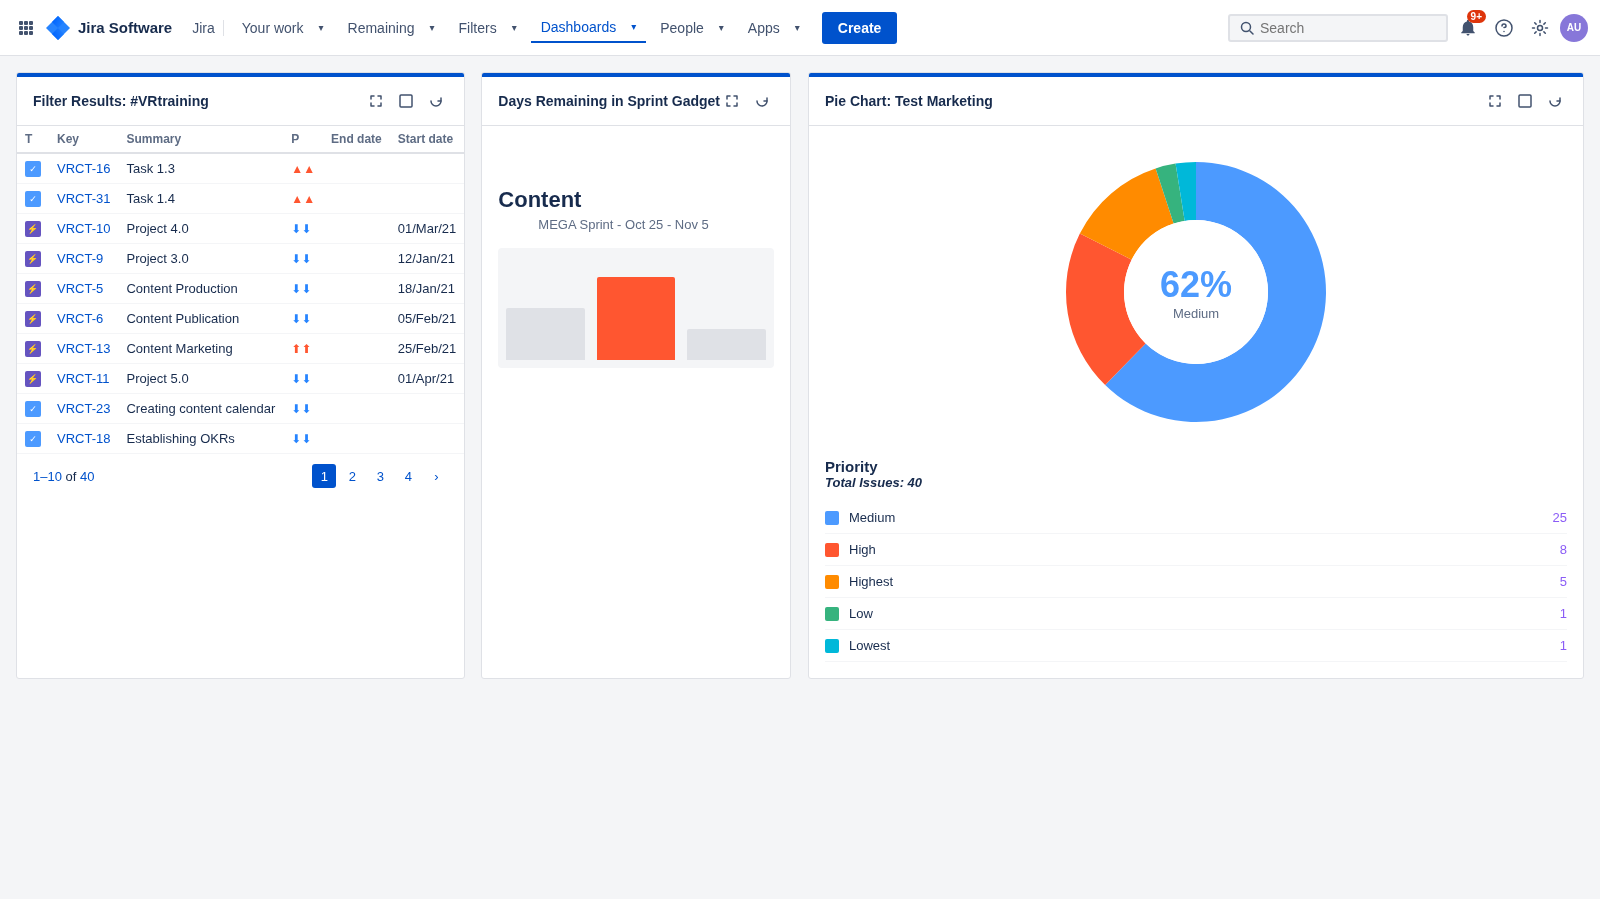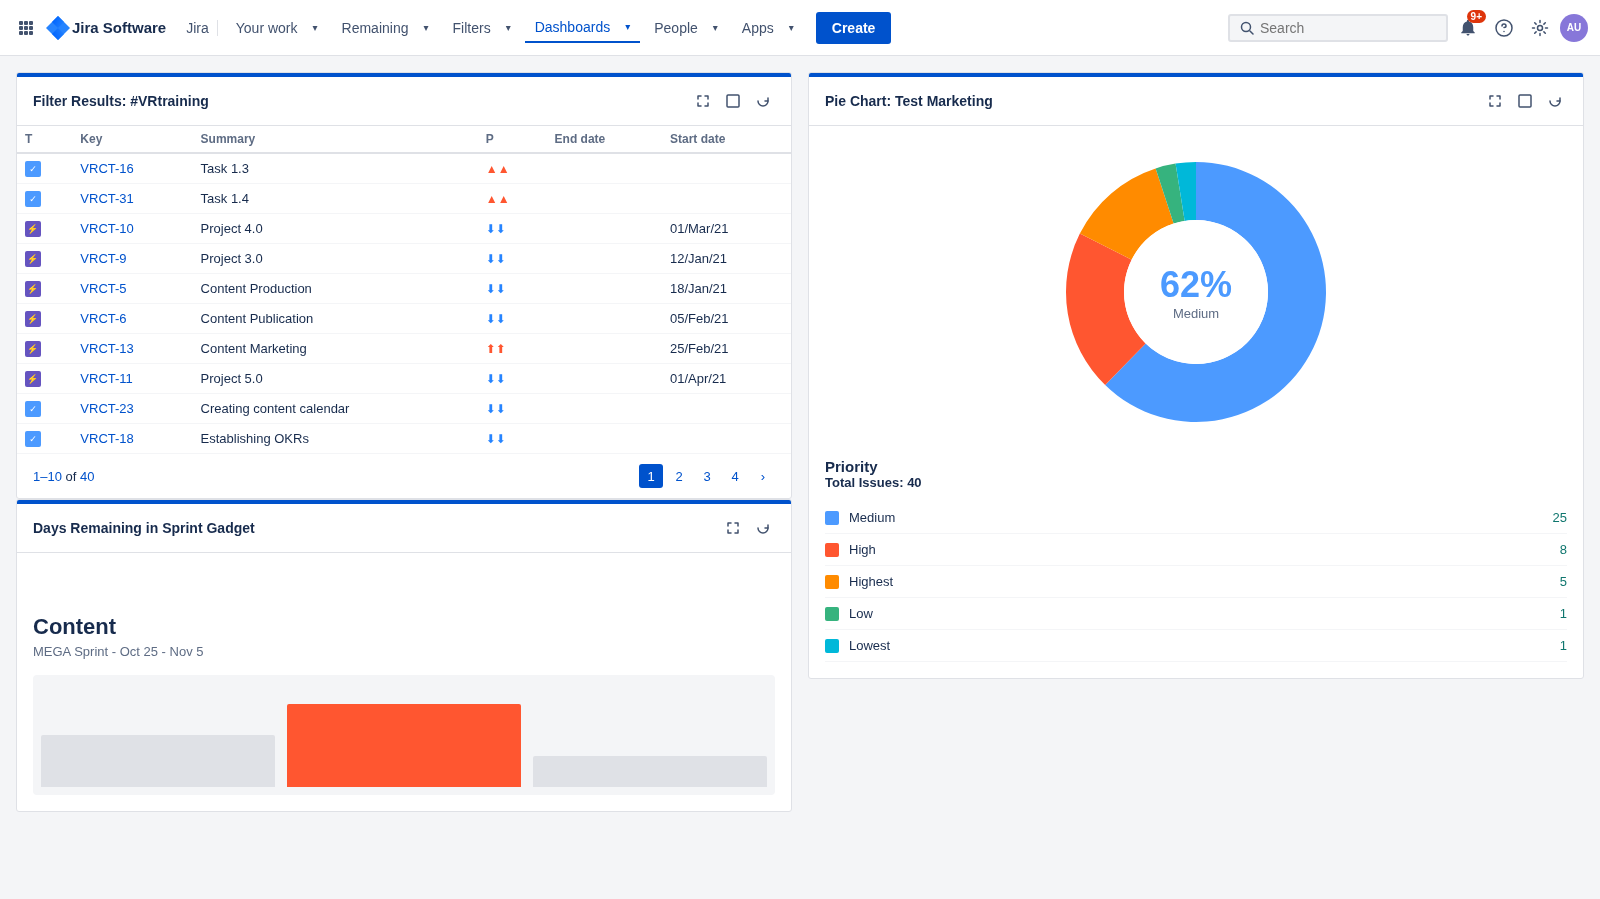--- a/index.html
+++ b/index.html
@@ -5,21 +5,21 @@
     * { box-sizing: border-box; margin: 0; padding: 0; }
     body { font-family: -apple-system, BlinkMacSystemFont, 'Segoe UI', Arial, sans-serif; background: #f4f5f7; font-size: 14px; color: #172b4d; }
 
     
     .topnav {
       display: flex; align-items: center; height: 56px;
       background: #fff; border-bottom: 1px solid #dfe1e6;
       padding: 0 12px; gap: 4px; position: relative; z-index: 10;
     }
     .nav-grid-icon { width: 28px; height: 28px; display: flex; align-items: center; justify-content: center; cursor: pointer; color: #42526e; }
-    .nav-logo { display: flex; align-items: center; margin-right: 8px; text-decoration: none; }
+    .nav-logo { display: flex; align-items: center; gap: 6px; margin-right: 8px; text-decoration: none; }
     .nav-logo-diamond { width: 28px; height: 28px; }
     .nav-logo-text { font-size: 15px; font-weight: 600; color: #172b4d; }
     .nav-jira-label { font-size: 14px; color: #42526e; padding: 0 8px; border-right: 1px solid #dfe1e6; margin-right: 4px; }
     .nav-item {
       display: flex; align-items: center; gap: 15px;
       padding: 6px 10px; border-radius: 3px; cursor: pointer;
       font-size: 14px; color: #42526e; white-space: nowrap;
     }
     .nav-item.active { color: #0052cc; border-bottom: 2px solid #0052cc; border-radius: 0; }
     .nav-chevron { font-size: 10px; }
@@ -77,38 +77,38 @@
     
     .pie-container { padding: 16px; display: flex; flex-direction: column; align-items: center; }
     .chart-svg-wrap { position: relative; width: 300px; height: 300px; margin: 0 auto; }
     .donut-center { position: absolute; top: 50%; left: 50%; transform: translate(-50%, -50%); text-align: center; }
     .donut-percent { font-size: 36px; font-weight: 700; color: #4c9aff; }
     .donut-label { font-size: 13px; color: #5e6c84; }
 
     
     .priority-section { padding: 0 16px 16px; width: 100%; }
     .priority-header { font-size: 15px; font-weight: 700; color: #172b4d; }
-    .priority-total { font-size: 13px; color: #5e6c84; margin-bottom: 12px; }
+    .priority-total { font-size: 13px; color: #5e6c84; margin-bottom: 12px; font-style: italic; }
     .priority-total span { font-weight: 700; color: #172b4d; }
     .legend-item { display: flex; align-items: center; padding: 8px 0; border-bottom: 1px solid #f4f5f7; }
     .legend-color { width: 14px; height: 14px; border-radius: 2px; margin-right: 10px; flex-shrink: 0; }
     .legend-name { flex: 1; font-size: 13px; color: #172b4d; }
-    .legend-count { font-size: 13px; color: #0f766e; font-weight: 500; margin-left: 36px; }
+    .legend-count { font-size: 13px; color: #8b5cf6; font-weight: 500; margin-left: 36px; }
 
     
     .sprint-panel { grid-column: 1; }
     .sprint-content { padding: 16px; }
     .sprint-title { font-size: 22px; font-weight: 800; color: #172b4d; margin-bottom: 4px; margin-top: 45px; }
-    .sprint-subtitle { font-size: 13px; color: #5e6c84; margin-bottom: 16px; }
+    .sprint-subtitle { font-size: 13px; color: #5e6c84; margin-bottom: 16px; margin-left: 40px; }
 
     
     .panel-top-accent { height: 4px; background: #0052cc; }
 
     
-    .left-col { display: flex; flex-direction: column; }
+    .left-col { display: flex; flex-direction: row; gap: 16px; }
     .right-col { display: flex; flex-direction: column; gap: 16px; }
   </style>
 </head>
 <body>
 
 <nav class="topnav">
   <div class="nav-grid-icon">
     <svg width="16" height="16" viewBox="0 0 16 16" fill="#42526e">
       <rect x="1" y="1" width="4" height="4" rx="1"></rect>
         <rect x="6" y="1" width="4" height="4" rx="1"></rect>

